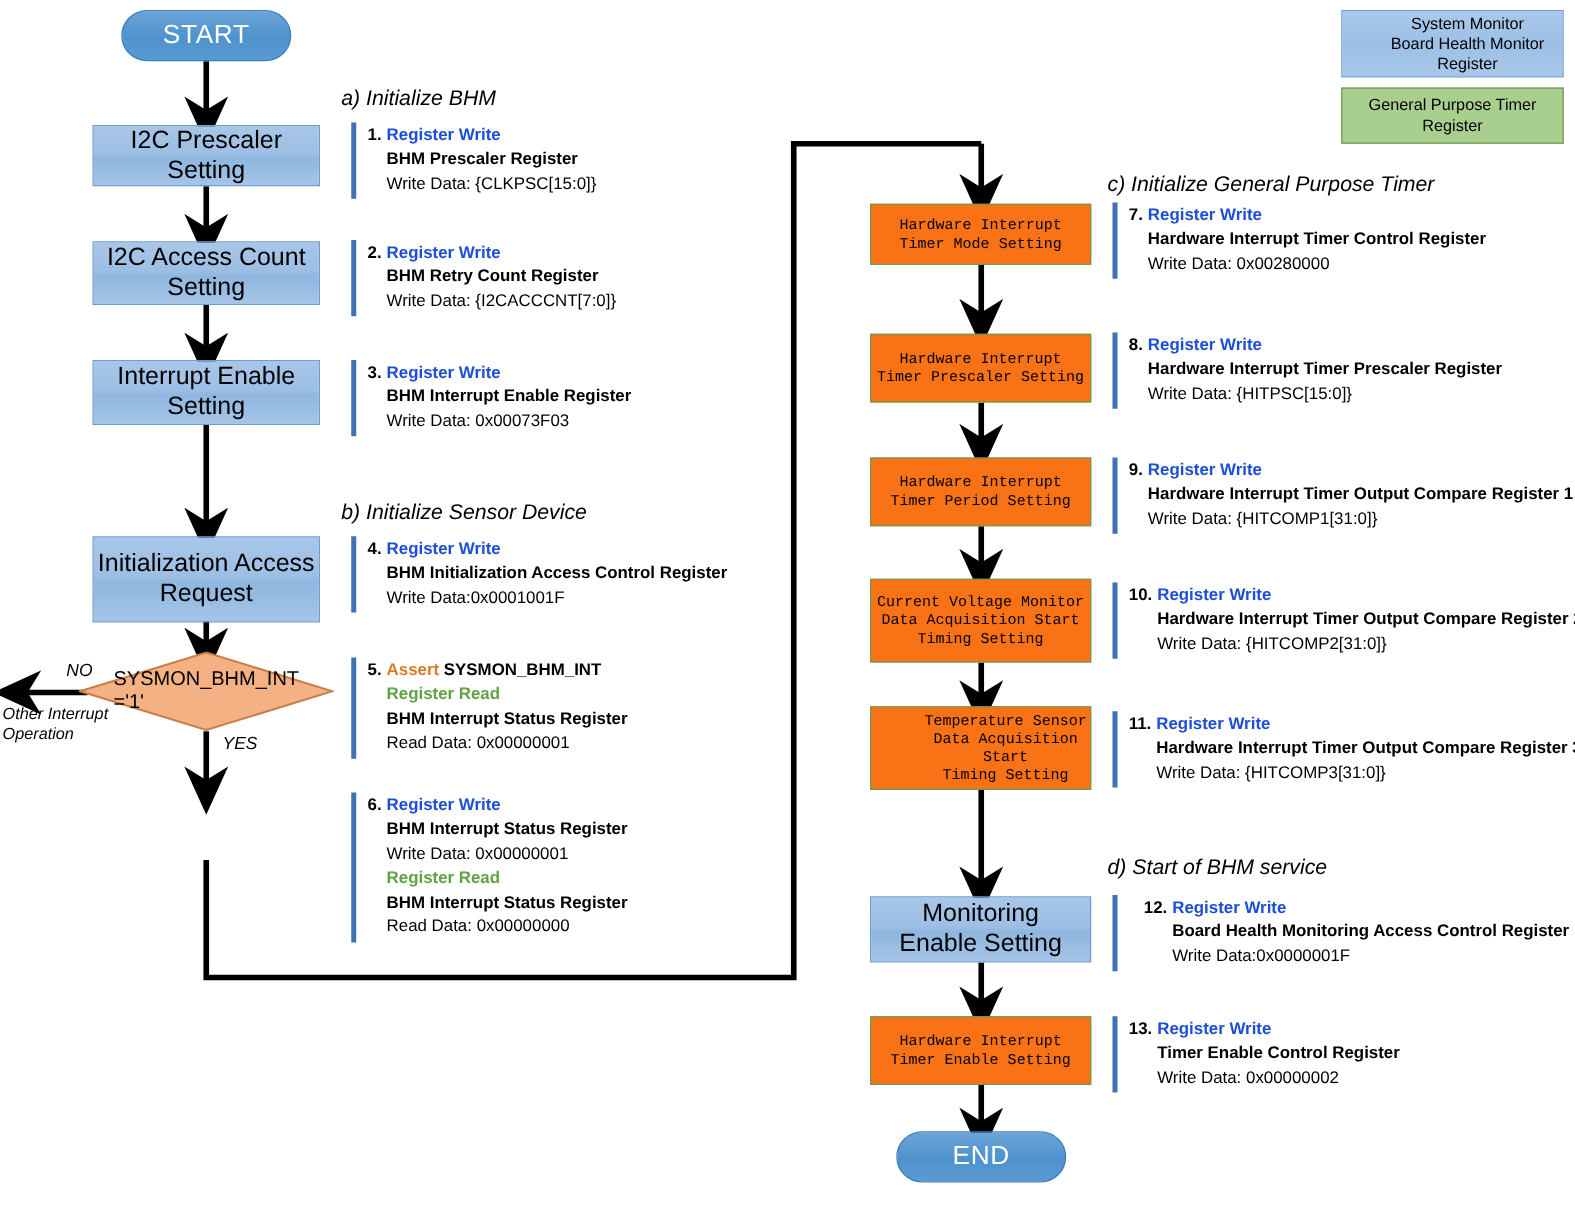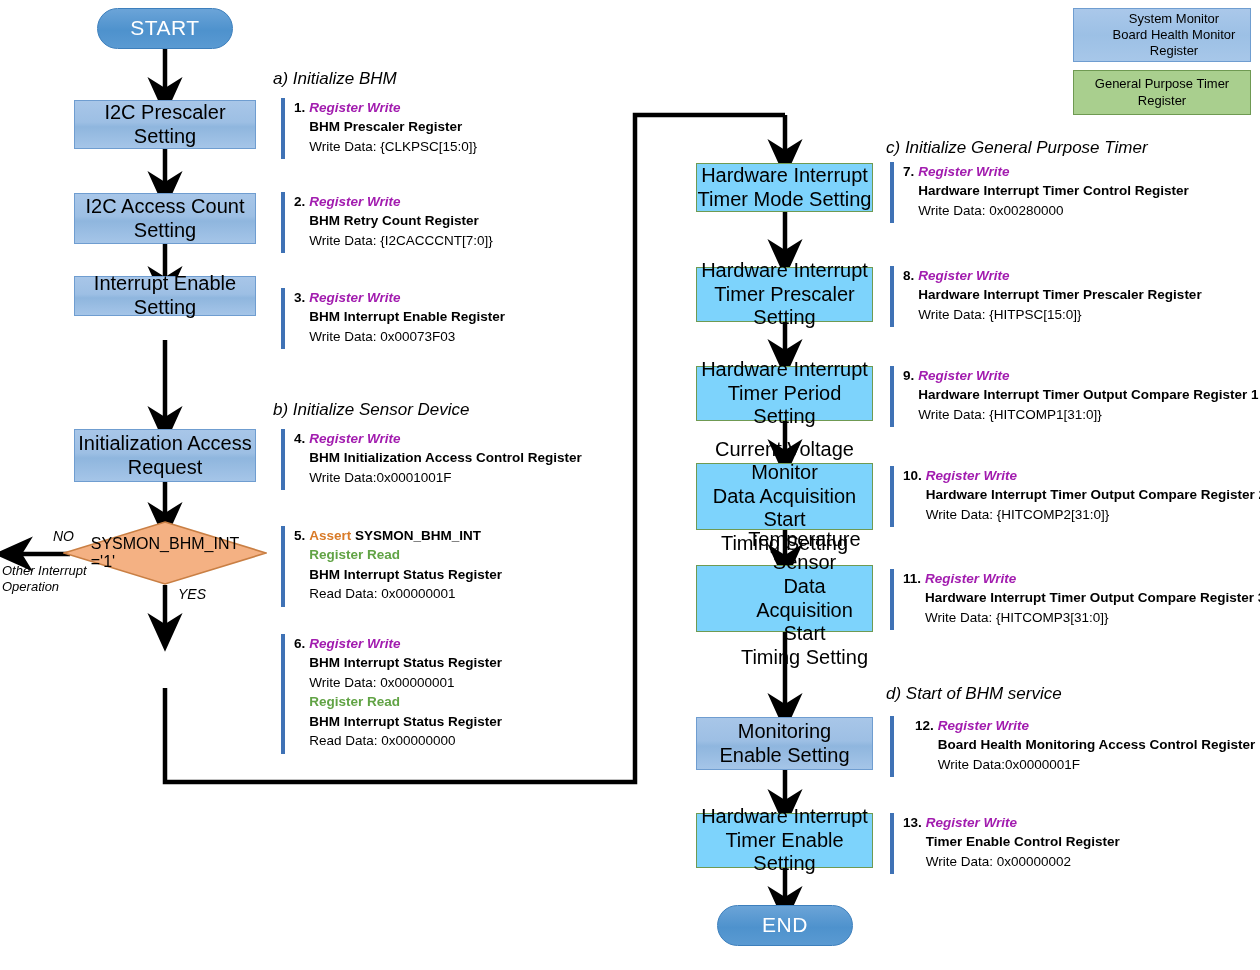--- a/index.html
+++ b/index.html
@@ -9,21 +9,21 @@
   #canvas{position:absolute;left:0;top:0;width:1260px;height:970px;overflow:hidden;}
 
   
   .node{position:absolute;box-sizing:border-box;display:flex;align-items:center;
         justify-content:center;text-align:center;color:#000;line-height:1.18;}
 
   .proc-blue{
     background:linear-gradient(180deg,#a8c6e8 0%,#9dbfe4 45%,#8fb6de 55%,#a5c5e8 100%);
     border:1px solid #6f9dd0;font-size:20px;}
   .proc-green{
-    background:#7dd3fc;border:1px solid #6f9a52;font-size:20px;}
+    background:#f97316;border:1px solid #6f9a52;font-size:12px;font-family:Liberation Mono, monospace;}
   .term{
     background:linear-gradient(180deg,#6ba4d8 0%,#4e92cd 55%,#5a9ad2 100%);
     border:1px solid #3d7fbc;border-radius:24px;color:#ffffff;font-size:21px;
     letter-spacing:.5px;}
 
   .diamond{position:absolute;}
   .diamond .dlabel{position:absolute;left:0;top:0;width:100%;height:100%;
     display:flex;flex-direction:column;align-items:center;justify-content:center;
     font-size:16px;color:#000;line-height:1.1;}
 
@@ -39,21 +39,21 @@
                font-family:"Liberation Sans","DejaVu Sans",sans-serif;}
 
   
   .anno{position:absolute;display:flex;align-items:flex-start;}
   .anno .bar{width:4px;background:#3f72b5;flex:0 0 4px;align-self:stretch;}
   .anno .body{display:flex;margin-left:9px;}
   .anno .num{font-weight:bold;font-size:13.5px;color:#000;margin-right:4px;
              line-height:1.44;white-space:nowrap;}
   .anno .lines{font-size:13.5px;line-height:1.44;}
   .anno .ln{white-space:nowrap;}
-  .kw-write{color:#a21caf;font-weight:bold;font-style:italic;}
+  .kw-write{color:#1d4ed8;font-weight:bold;}
   .kw-read{color:#61a345;font-weight:bold;}
   .kw-assert{color:#d97b28;font-weight:bold;}
   .reg{font-weight:bold;color:#000;}
   .val{color:#000;}
 
   
   .edge-label{position:absolute;font-style:italic;font-size:14px;color:#000;white-space:nowrap;text-align:right;}
   .edge-note{position:absolute;font-style:italic;font-size:13px;color:#000;line-height:1.25;}
 
   svg.wires{position:absolute;left:0;top:0;width:1260px;height:970px;pointer-events:none;}
@@ -108,25 +108,25 @@
   </div>
 
   <div class="node proc-blue" style="left:74px;top:100px;width:182px;height:49px;">
     <span>I2C Prescaler Setting</span>
     </div>
 
   <div class="node proc-blue" style="left:74px;top:193px;width:182px;height:51px;">
     <span>I2C Access Count<br>Setting</span>
     </div>
 
-  <div class="node proc-blue" style="left:74px;top:276px;width:182px;height:40px;text-align:center;">
+  <div class="node proc-blue" style="left:74px;top:288px;width:182px;height:52px;text-align:center;">
     <span>Interrupt Enable<br>Setting</span>
     </div>
 
-  <div class="node proc-blue" style="left:74px;top:429px;width:182px;height:53px;">
+  <div class="node proc-blue" style="left:74px;top:429px;width:182px;height:69px;">
     <span>Initialization Access<br>Request</span>
     </div>
 
   <div class="diamond" style="left:63px;top:521px;width:204px;height:64px;">
     <svg width="204" height="64" viewBox="0 0 204 64">
       <polygon points="102,1 203,32 102,63 1,32" fill="#f4b183" stroke="#c97f44" stroke-width="1.6"></polygon>
     </svg>
     <div class="dlabel">SYSMON_BHM_INT<br>='1'</div>
   </div>
 

